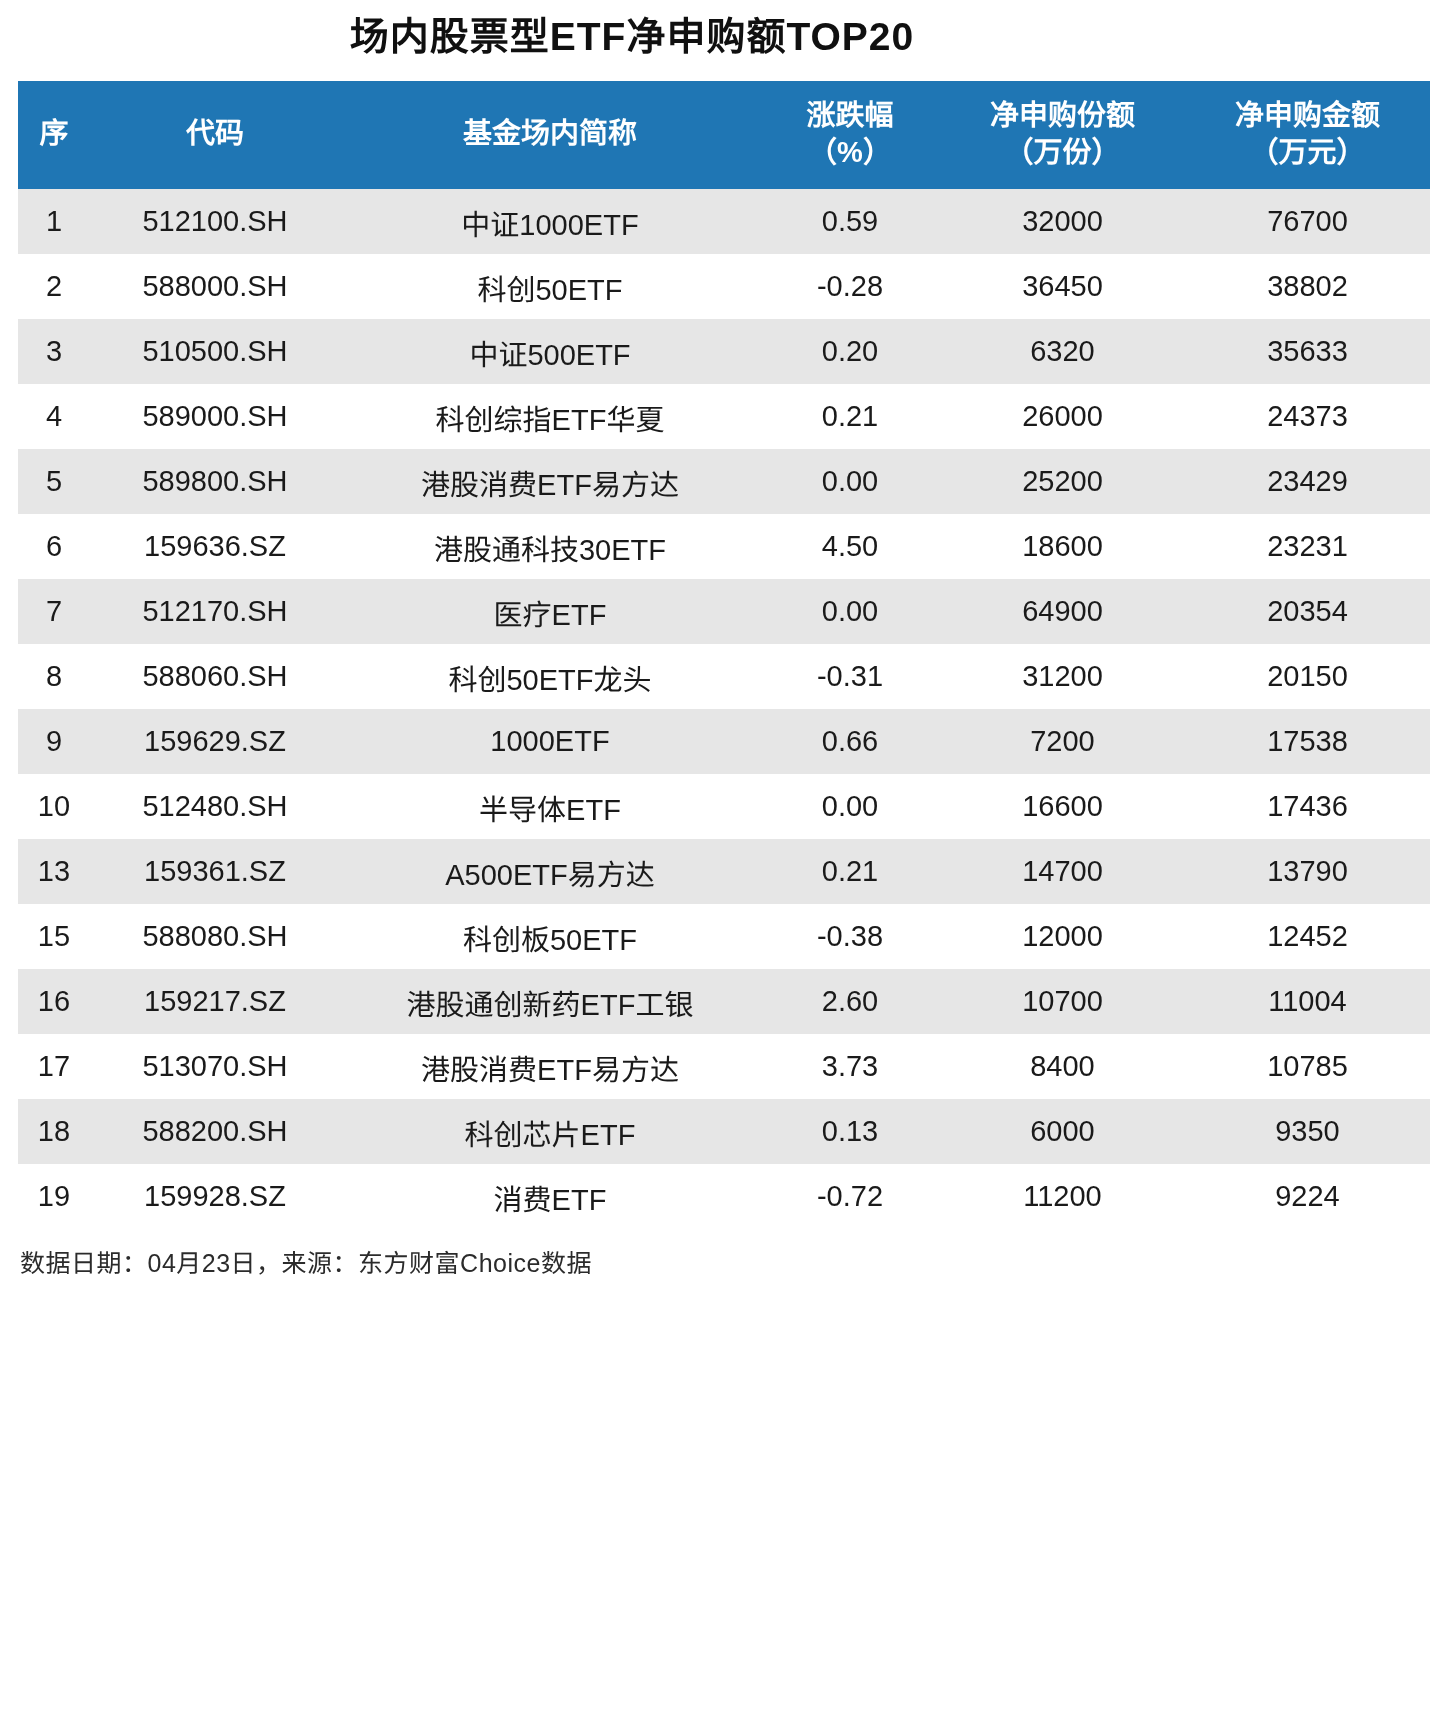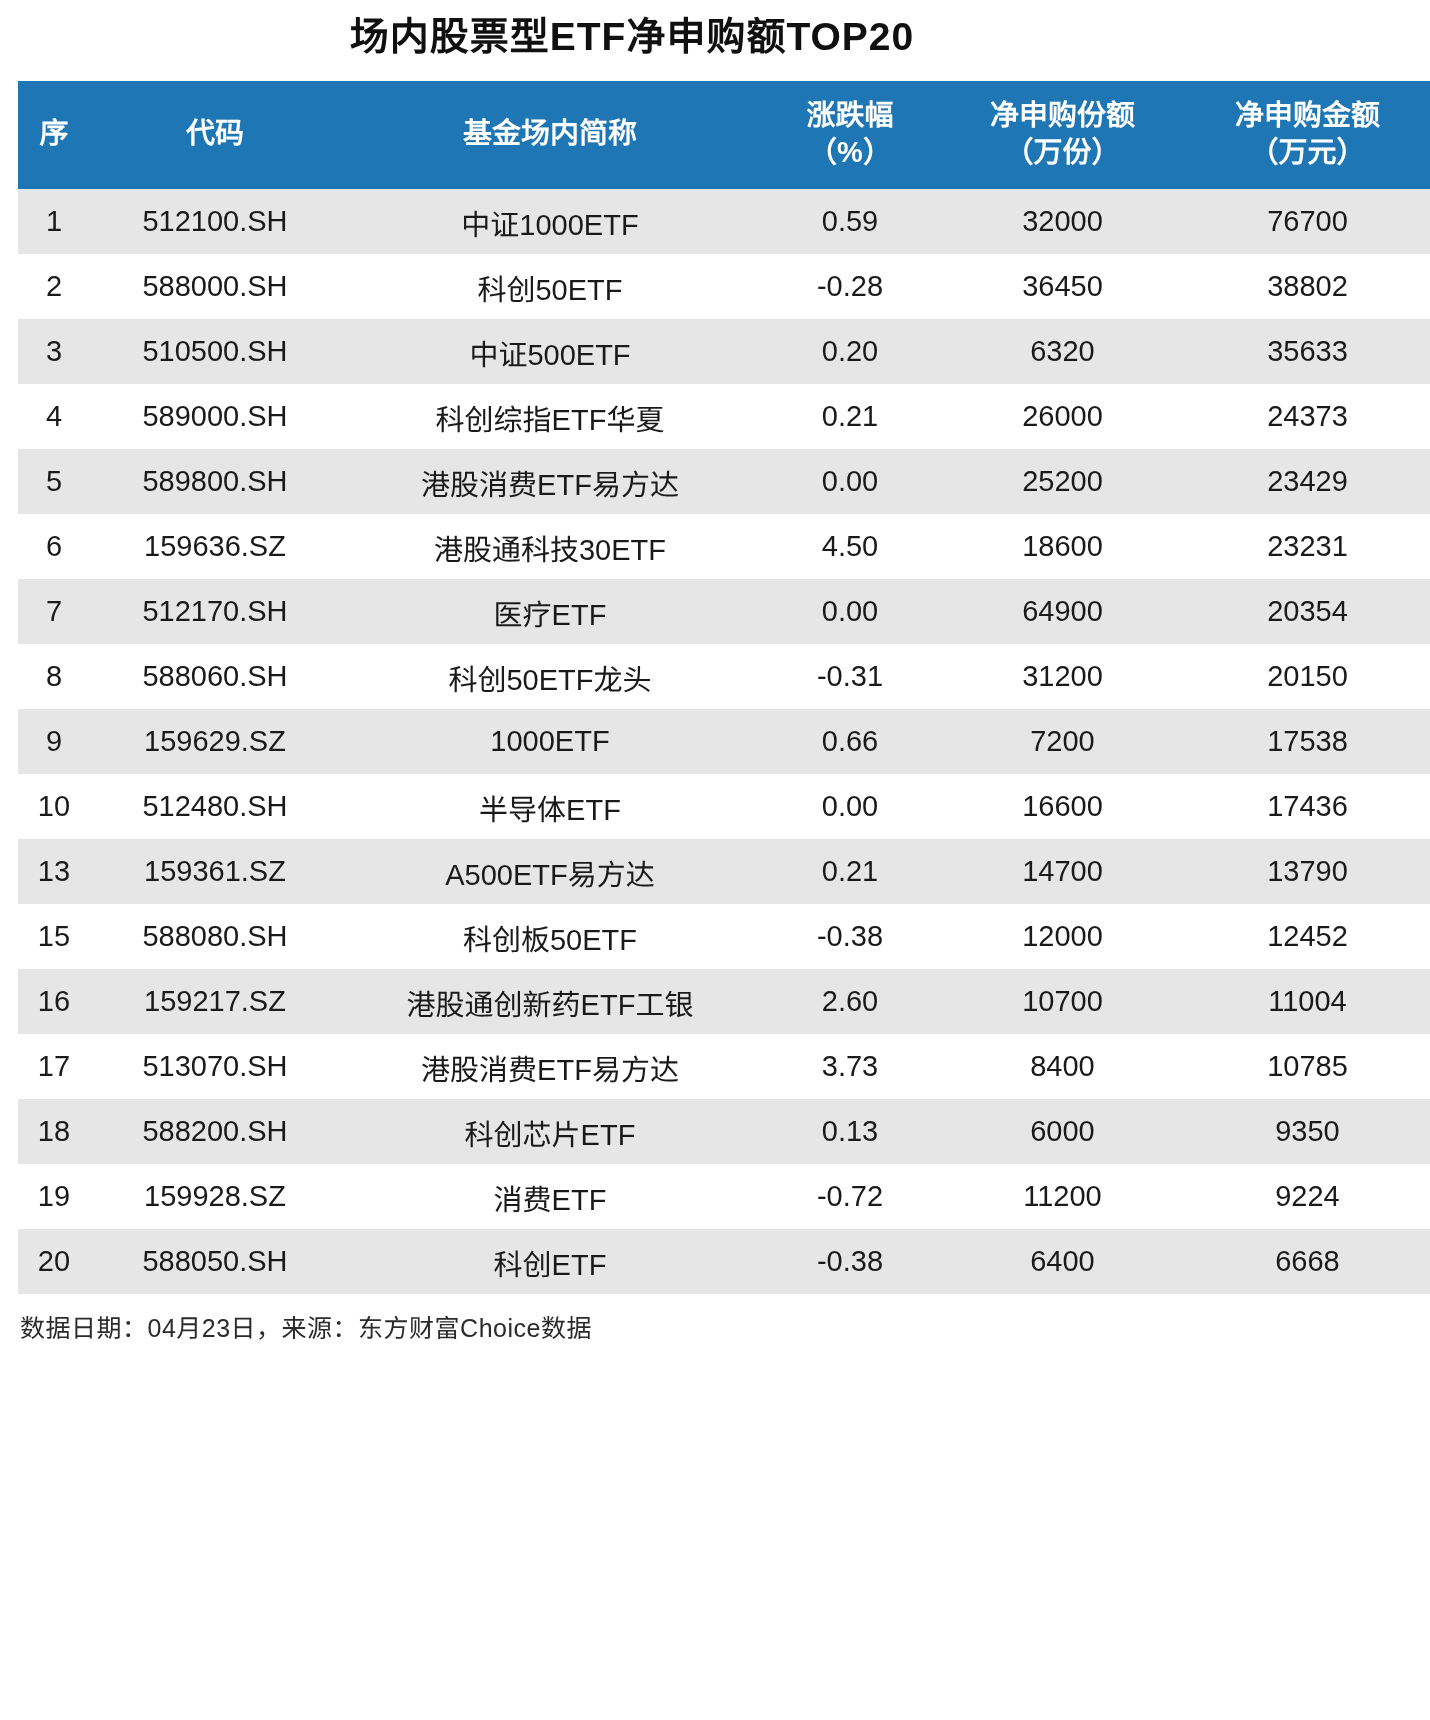--- a/index.html
+++ b/index.html
@@ -243,26 +243,18 @@
         <td>9350</td>
       </tr>
       <tr>
         <td>19</td>
         <td>159928.SZ</td>
         <td>消费ETF</td>
         <td>-0.72</td>
         <td>11200</td>
         <td>9224</td>
       </tr>
-      <tr>
-        <td>20</td>
-        <td>588050.SH</td>
-        <td>科创ETF</td>
-        <td>-0.38</td>
-        <td>6400</td>
-        <td>6668</td>
-      </tr>
     </tbody>
   </table>
 
   <div class="footer">数据日期：04月23日，来源：东方财富Choice数据</div>
 
 </div>
 
 </body></html>

